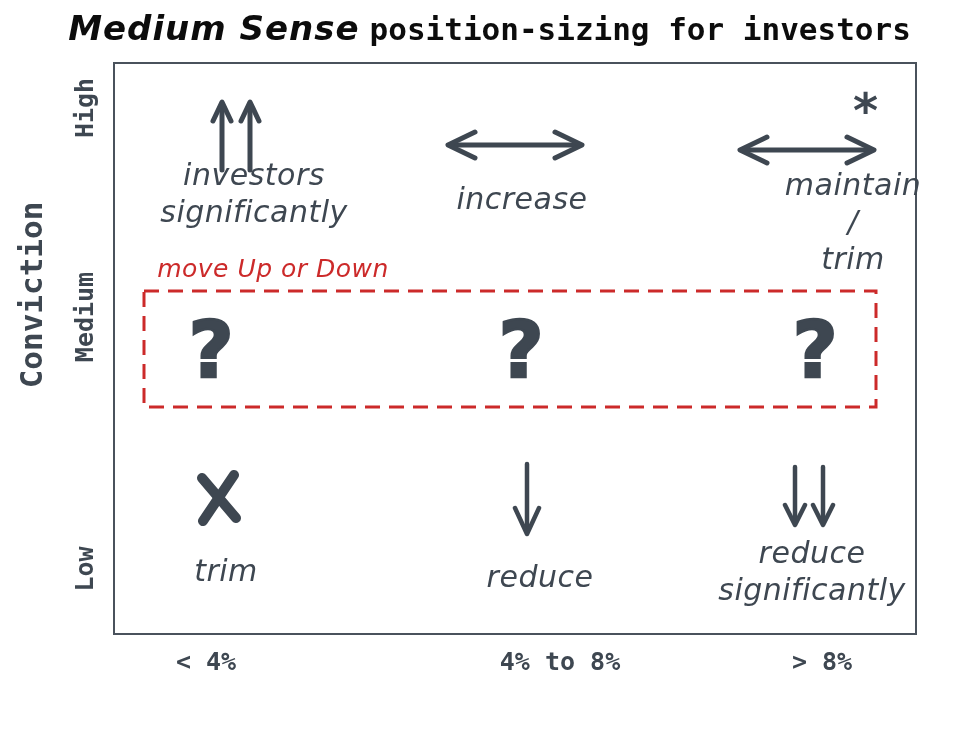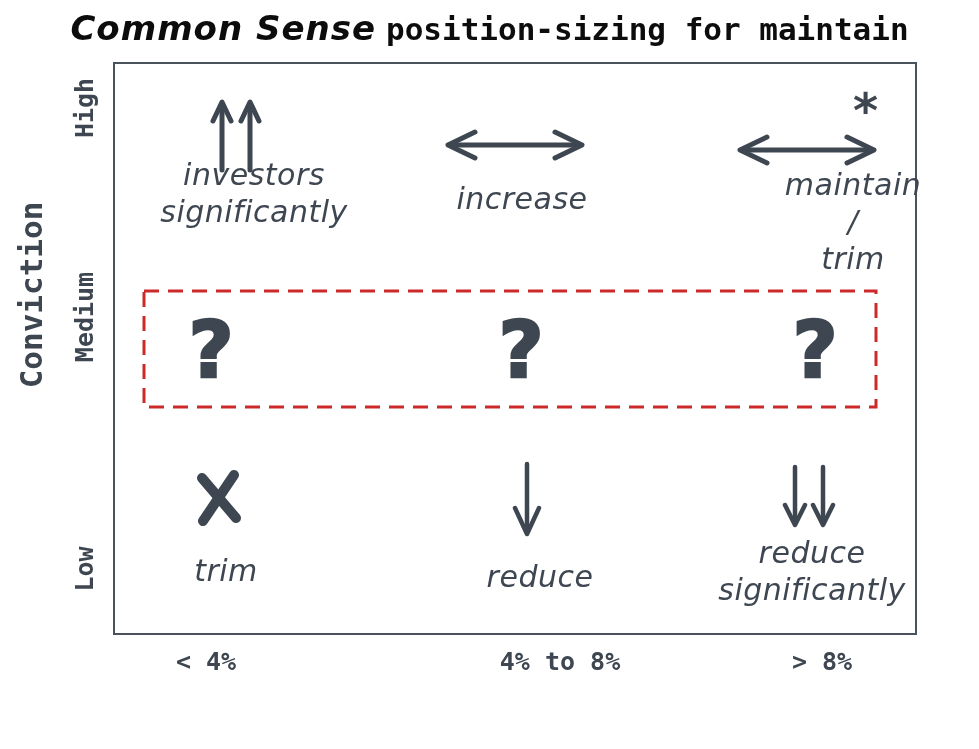--- a/index.html
+++ b/index.html
@@ -42,21 +42,21 @@
     -webkit-text-stroke:2.5px var(--ink);}
   .asterisk{font-size:48px;font-weight:bold;color:var(--ink);line-height:1;}
   svg{display:block;overflow:visible;}
 </style>
 </head>
 <body>
 
 <div class="fig">
 
   <div class="title">
-    <span class="title-script">Common Sense</span><span class="title-mono">position-sizing for maintain</span>
+    <span class="title-script">Medium Sense</span><span class="title-mono">position-sizing for investors</span>
   </div>
 
   <div class="ylabel mono">Conviction</div>
   <div class="ytick mono" style="left:84px;top:108px;">High</div>
   <div class="ytick mono" style="left:84px;top:317px;">Medium</div>
   <div class="ytick mono" style="left:84px;top:569px;">Low</div>
 
   <div class="plot">
 
     <svg class="abs" style="left:93px;top:32px;" width="56" height="78" viewBox="0 0 56 78">
@@ -83,20 +83,21 @@
     <svg class="abs" style="left:620px;top:68px;" width="144" height="36" viewBox="0 0 144 36">
       <g fill="none" stroke="#3e4751" stroke-width="5" stroke-linecap="round" stroke-linejoin="round">
         <path d="M8 18 L136 18"></path>
         <path d="M32 5 L5 18 L32 31"></path>
         <path d="M112 5 L139 18 L112 31"></path>
       </g>
     </svg>
     <div class="abs cx cell-label hand" style="left:706px;top:102px;margin-left:32px;">maintain /
 trim</div>
 
+    <div class="abs cx note hand" style="left:158px;top:190px;">move Up or Down</div>
     <svg class="abs" style="left:27px;top:225px;" width="736" height="120" viewBox="0 0 736 120">
       <rect x="2" y="2" width="732" height="116" fill="none" stroke="#cc2a2a" stroke-width="3" stroke-dasharray="15 9"></rect>
     </svg>
 
     <div class="abs cxy qmark" style="left:96px;top:286px;">?</div>
     <div class="abs cxy qmark" style="left:406px;top:286px;">?</div>
     <div class="abs cxy qmark" style="left:700px;top:286px;">?</div>
 
     <svg class="abs" style="left:78px;top:403px;" width="52" height="60" viewBox="0 0 52 60">
       <g fill="none" stroke="#3e4751" stroke-width="10" stroke-linecap="round">

